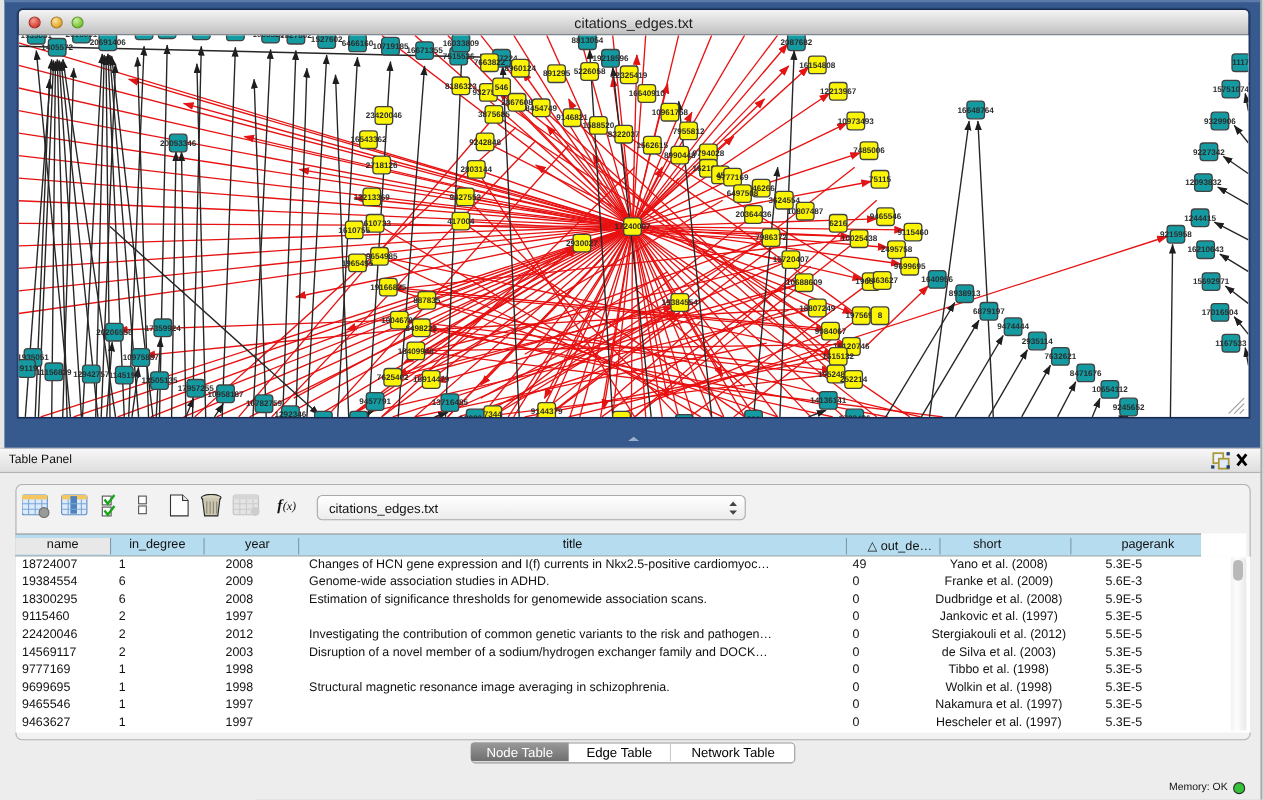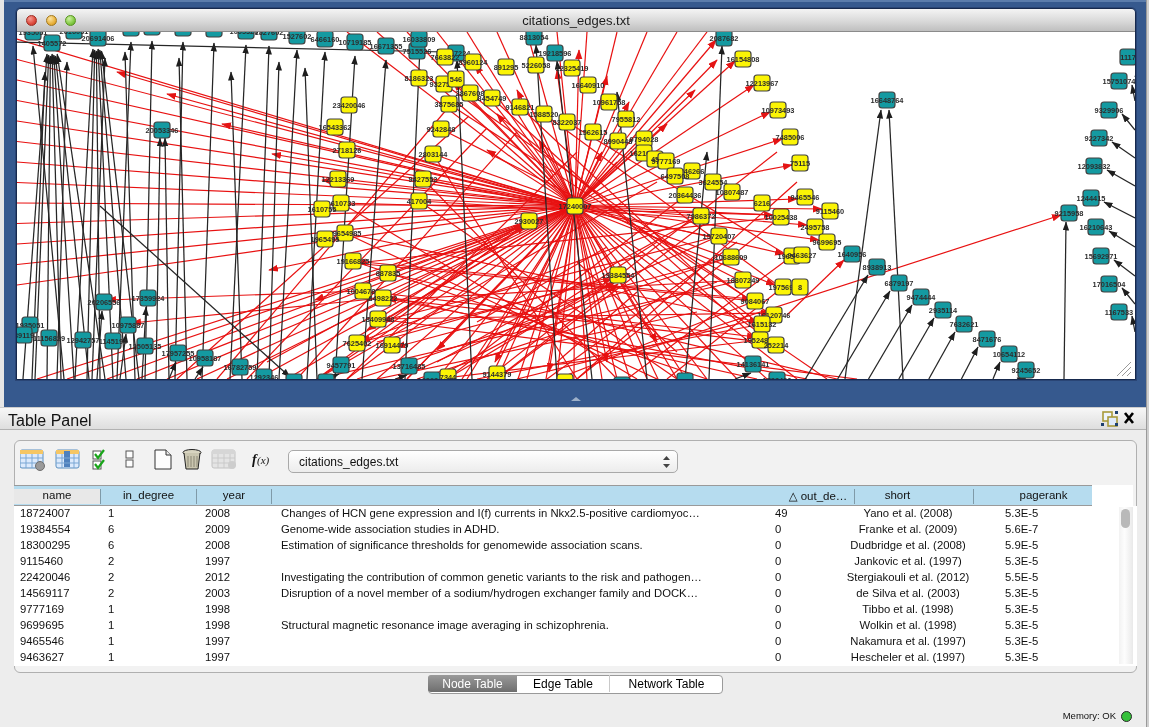--- a/index.html
+++ b/index.html
@@ -8,21 +8,21 @@
   box-shadow:inset 0 2px 0 #5b7cab; }
 .gwin { left:16px; top:8px; width:1120px; height:372px; border:1px solid #16294d;
   border-radius:5px 5px 0 0; box-shadow:0 0 0 1px #2a4575; }
 .titlebar { left:0; top:0; width:100%; height:23px; border-radius:4px 4px 0 0;
   background:linear-gradient(#f4f4f4,#d9d9d9 55%,#bfbfbf); border-bottom:1px solid #8b8b8b; }
 .title { width:100%; text-align:center; top:4px; font-size:13px; color:#1c1c1c; }
 .tl { width:11px; height:11px; border-radius:50%; top:6px; }
 .canvas { left:0; top:23px; width:1118px; height:347px; background:#fff; overflow:hidden; }
 .tph { left:0; top:407px; width:1149px; height:23px;
   background:linear-gradient(#f7f7f7,#dedede); border-top:1px solid #cdcdcd; border-bottom:1px solid #b2b2b2; }
-.tph span { position:absolute; left:8px; top:4px; font-size:16px; color:#111; }
+.tph span { position:absolute; left:8px; top:4px; font-size:11px; color:#111; }
 .panelbg { left:0; top:430px; width:1149px; height:297px; background:#ededed; }
 .container { left:14px; top:440px; width:1123px; height:233px; background:#f2f2f2;
   border:1px solid #b0b0b0; border-radius:6px; }
 .dd { left:288px; top:450px; width:390px; height:23px; background:linear-gradient(#fff,#ececec);
   border:1px solid #a9a9a9; border-radius:5px; }
 .dd span { position:absolute; left:10px; top:4px; font-size:12px; color:#111; }
 .thead { left:14px; top:485px; width:1078px; height:21px; background:#b6dcef;
   border-top:1px solid #9a9a9a; border-bottom:1px solid #9a9a9a; }
 .th { position:absolute; top:3px; font-size:11.5px; color:#111; text-align:center;
   border-right:1px solid #7f9aa8; height:15px; }
@@ -658,22 +658,23 @@
 </svg>
 <div class="abs dd">
     <span>citations_edges.txt</span>
   <svg class="abs" style="left:372px;top:4px" width="12" height="15">
     <path d="M5.5,1 L9,5 L2,5 Z" fill="#444"></path>
       <path d="M5.5,13 L9,9 L2,9 Z" fill="#444"></path>
   </svg>
 </div>
 <div class="abs thead">
   <div class="th" style="left:0;width:87px;background:#e8e8e8">name</div>
-  <div class="th" style="left:87px;width:96px">in_degree</div>
+  <div class="th" style="left:87px;width:85px">in_degree</div>
   <div class="th" style="left:183px;width:75px">year</div>
+  <div class="th" style="left:258px;width:498px">title</div>
   <div class="th" style="left:768px;width:73px">△ out_de…</div>
   <div class="th" style="left:808px;width:152px">short</div>
   <div class="th" style="left:981px;width:97px;border-right:none">pagerank</div>
 </div>
 <div class="abs tbody"></div>
 <div class="abs" style="left:1092px;top:485px;width:41px;height:21px;background:#fff"></div>
 <div class="row" style="top:506px">
 <span class="c" style="left:20px">18724007</span>
 <span class="c" style="left:108px">1</span>
 <span class="c" style="left:205px">2008</span>
@@ -682,21 +683,21 @@
 <span class="c cs" style="left:833px;width:150px">Yano et al. (2008)</span>
 <span class="c" style="left:1005px">5.3E-5</span>
 </div>
 <div class="row" style="top:522px">
 <span class="c" style="left:20px">19384554</span>
 <span class="c" style="left:108px">6</span>
 <span class="c" style="left:205px">2009</span>
 <span class="c" style="left:281px">Genome-wide association studies in ADHD.</span>
 <span class="c" style="left:775px">0</span>
 <span class="c cs" style="left:833px;width:150px">Franke et al. (2009)</span>
-<span class="c" style="left:1005px">5.6E-7</span>
+<span class="c" style="left:1005px">5.6E-3</span>
 </div>
 <div class="row" style="top:538px">
 <span class="c" style="left:20px">18300295</span>
 <span class="c" style="left:108px">6</span>
 <span class="c" style="left:205px">2008</span>
 <span class="c" style="left:281px">Estimation of significance thresholds for genomewide association scans.</span>
 <span class="c" style="left:775px">0</span>
 <span class="c cs" style="left:833px;width:150px">Dudbridge et al. (2008)</span>
 <span class="c" style="left:1005px">5.9E-5</span>
 </div>

